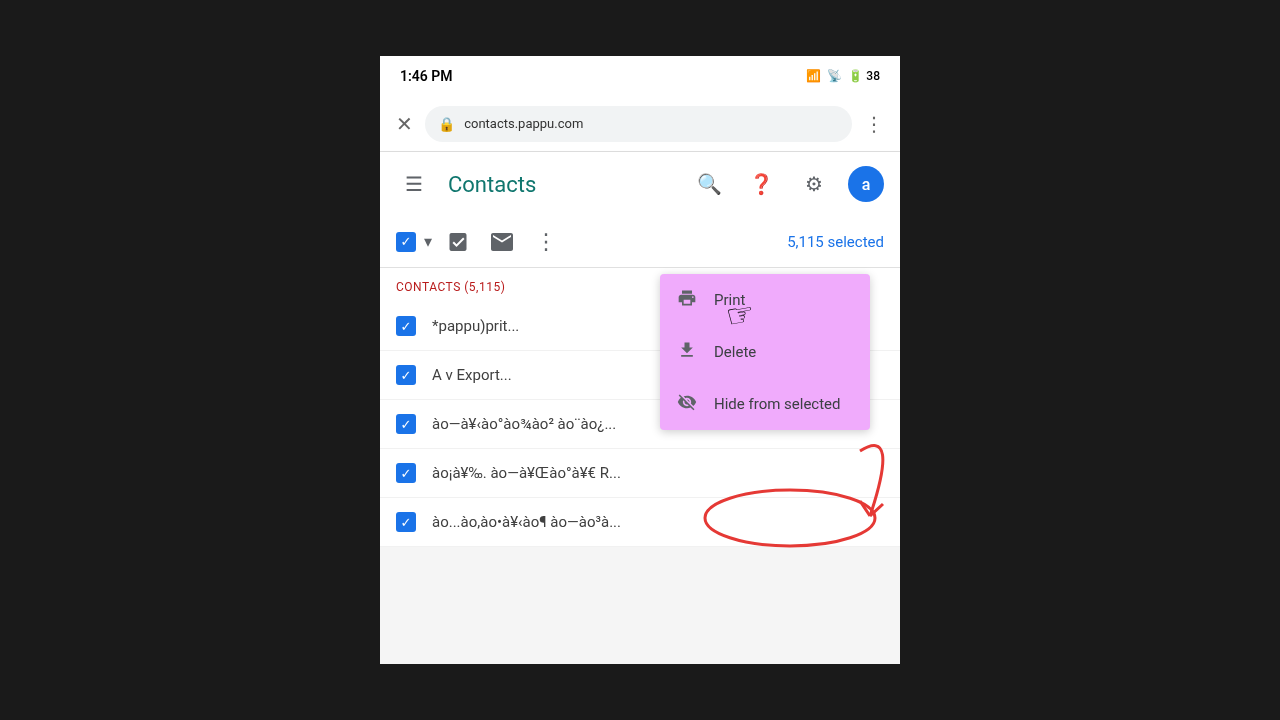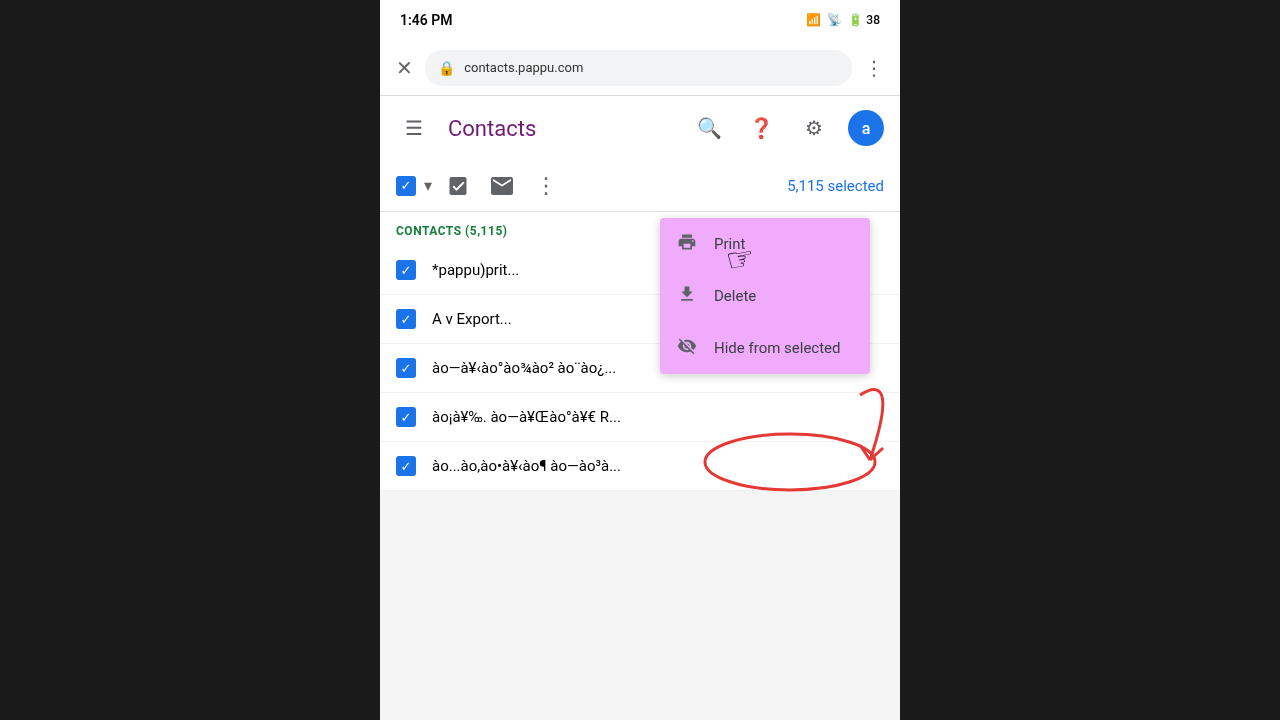--- a/index.html
+++ b/index.html
@@ -8,21 +8,21 @@
       height: 720px;
       background: #1a1a1a;
       display: flex;
       align-items: center;
       justify-content: center;
       font-family: 'Roboto', Arial, sans-serif;
     }
 
     .phone-container {
       width: 520px;
-      height: 720px;
+      height: 608px;
       background: #f5f5f5;
       position: relative;
       overflow: hidden;
     }
 
     
     .status-bar {
       background: white;
       height: 40px;
       display: flex;
@@ -65,21 +65,21 @@
     .app-header {
       background: white;
       height: 64px;
       display: flex;
       align-items: center;
       padding: 0 16px;
       gap: 16px;
       box-shadow: 0 1px 3px rgba(0,0,0,0.1);
     }
     .hamburger-icon { font-size: 20px; color: #5f6368; cursor: pointer; }
-    .app-title { font-size: 22px; color: #701a75; flex: 1; font-weight: 400; }
+    .app-title { font-size: 22px; color: #0f766e; flex: 1; font-weight: 400; }
     .header-icon { font-size: 20px; color: #5f6368; cursor: pointer; width: 36px; height: 36px; display: flex; align-items: center; justify-content: center; border-radius: 50%; }
     .avatar {
       width: 36px; height: 36px; border-radius: 50%;
       background: #1a73e8;
       color: white;
       display: flex; align-items: center; justify-content: center;
       font-size: 16px; font-weight: 500; cursor: pointer;
     }
 
     
@@ -101,33 +101,33 @@
     }
     .dropdown-arrow { color: #5f6368; font-size: 16px; cursor: pointer; }
     .toolbar-icon { font-size: 20px; color: #5f6368; cursor: pointer; width: 36px; height: 36px; display: flex; align-items: center; justify-content: center; border-radius: 50%; }
     .selected-count { margin-left: auto; color: #1a73e8; font-size: 15px; font-weight: 400; }
 
     
     .contact-list { background: white; }
     .contacts-header {
       padding: 12px 16px 8px;
       font-size: 12px;
-      font-weight: 700;
-      color: #15803d;
+      font-weight: 400;
+      color: #b91c1c;
       letter-spacing: 0.5px;
     }
     .contact-item {
       display: flex;
       align-items: center;
       padding: 14px 16px;
       gap: 16px;
       border-bottom: 1px solid #f1f1f1;
       cursor: pointer;
     }
-    .contact-name { font-size: 15px; color: #000000; }
+    .contact-name { font-size: 15px; color: #404040; }
 
     
     .dropdown-menu {
       position: absolute;
       top: 218px;
       right: 30px;
       background: #f0abfc;
       border-radius: 4px;
       box-shadow: 0 2px 10px rgba(0,0,0,0.2);
       width: 210px;

